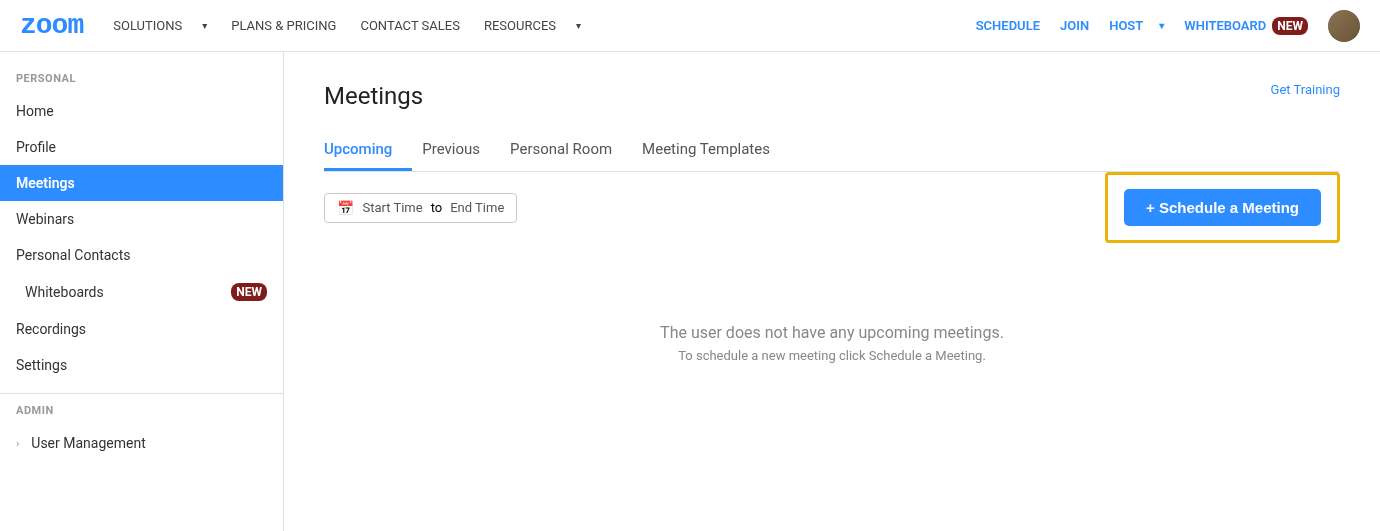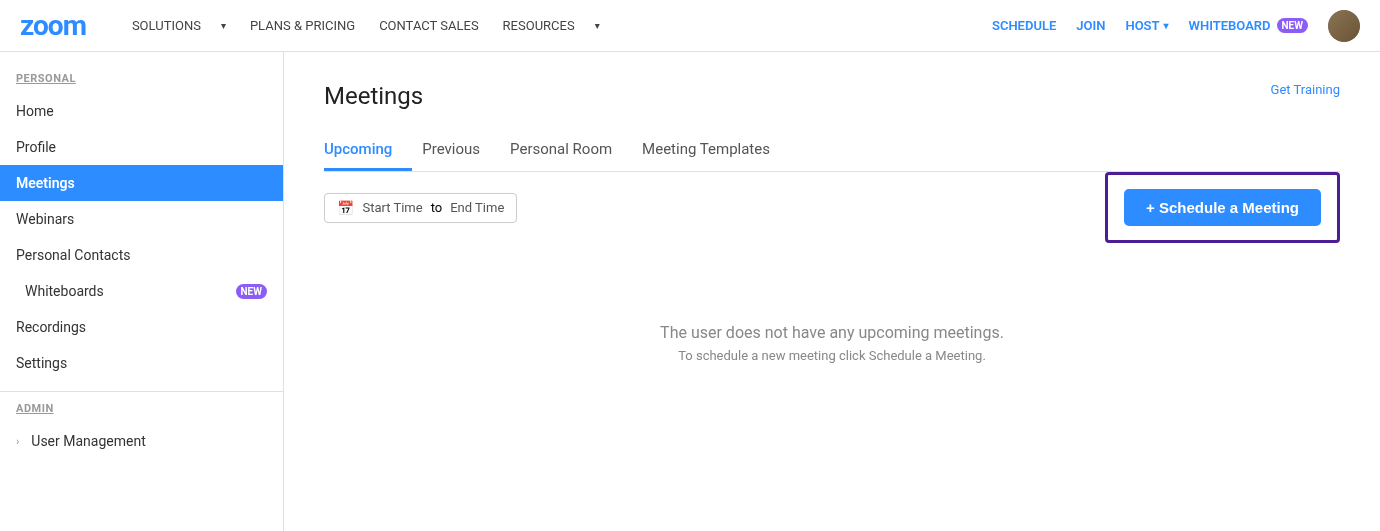--- a/index.html
+++ b/index.html
@@ -10,21 +10,22 @@
       display: flex;
       align-items: center;
       height: 52px;
       border-bottom: 1px solid #e0e0e0;
       padding: 0 20px;
       background: #fff;
       position: relative;
       z-index: 10;
     }
     .top-nav-logo {
-      margin-right: 46px;
+      margin-right: 30px;
+      font-family: Liberation Mono, monospace;
     }
     .logo-text {
       font-size: 28px;
       font-weight: 700;
       color: #2D8CFF;
       letter-spacing: -1px;
     }
     .top-nav-left {
       display: flex;
       align-items: center;
@@ -48,31 +49,31 @@
     }
     .nav-action {
       font-size: 13px;
       font-weight: 600;
       color: #2D8CFF;
       cursor: pointer;
     }
     .nav-host {
       display: flex;
       align-items: center;
-      gap: 4px;
+      gap: 16px;
     }
     .nav-whiteboard-wrap {
       display: flex;
       align-items: center;
       gap: 6px;
     }
     .new-badge {
-      background: #8b5cf6;
+      background: #7f1d1d;
       color: #fff;
-      font-size: 10px;
+      font-size: 12px;
       font-weight: 700;
       padding: 2px 5px;
       border-radius: 8px;
     }
     .avatar {
       width: 32px;
       height: 32px;
       border-radius: 50%;
       background: #888;
       overflow: hidden;
@@ -102,21 +103,20 @@
       padding: 20px 0;
       overflow-y: auto;
     }
     .sidebar-section-label {
       font-size: 11px;
       font-weight: 700;
       color: #999;
       letter-spacing: 0.5px;
       padding: 0 16px 8px 16px;
       text-transform: uppercase;
-      text-decoration: underline;
     }
     .sidebar-item {
       display: flex;
       align-items: center;
       padding: 10px 16px;
       cursor: pointer;
       font-size: 14px;
       color: #333;
       gap: 8px;
     }
@@ -206,21 +206,21 @@
     .date-filter-icon {
       color: #777;
       font-size: 14px;
     }
     .date-separator {
       color: #000000;
     }
 
     
     .schedule-button-area {
-      border: 3px solid #4c1d95;
+      border: 3px solid #eab308;
       padding: 14px 16px;
       border-radius: 4px;
     }
     .schedule-btn {
       background: #2D8CFF;
       color: #fff;
       border: none;
       padding: 10px 22px;
       border-radius: 5px;
       font-size: 15px;

